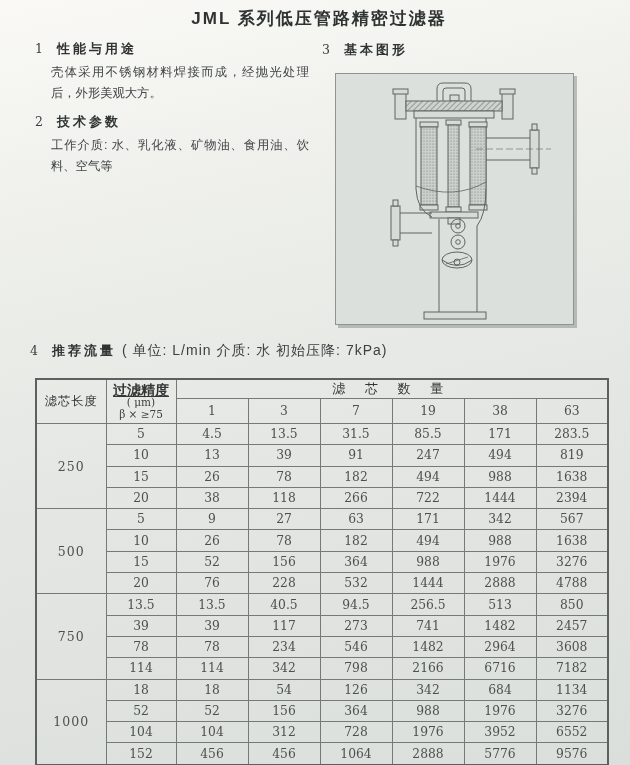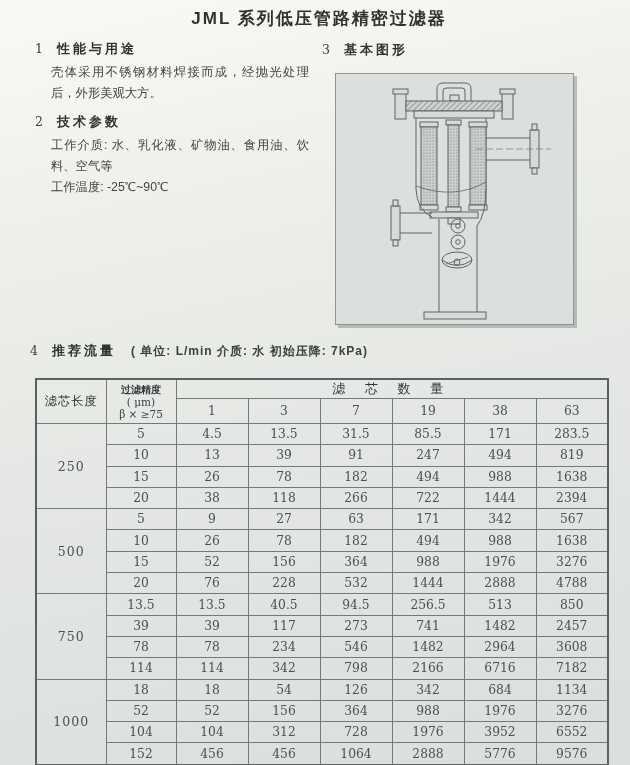--- a/index.html
+++ b/index.html
@@ -25,40 +25,40 @@
   
   .sec3-head{position:absolute;left:322px;top:41px;}
   .diagram-box{
     position:absolute;left:335px;top:73px;width:237px;height:250px;
     background:#dcе0dd;background-color:#dce0dd;
     border:1px solid #8f9493;box-shadow:3px 3px 0 rgba(120,128,126,.45);
   }
   .diagram-box svg{display:block;width:100%;height:100%;}
   
   .sec4-head{position:absolute;left:30px;top:342px;}
-  .sec4-sub{font-size:12px;font-weight:bold;letter-spacing:1px;color:#3c4140;
-    margin-left:15px;font-family:"Liberation Sans",sans-serif;}
+  .sec4-sub{font-size:14px;font-weight:normal;letter-spacing:1px;color:#3c4140;
+    margin-left:6px;font-family:"Liberation Sans",sans-serif;}
   
   table.flow{
     position:absolute;left:35px;top:378px;width:574px;
     border-collapse:collapse;table-layout:fixed;
     font-family:"DejaVu Serif",serif;font-size:12.3px;color:#4c5051;
   }
   table.flow th,table.flow td{
     border:1px solid #757978;text-align:center;vertical-align:middle;
     padding:0;height:20.3px;font-weight:normal;
   }
   table.flow{border:2px solid #5c6060;}
   table.flow thead tr.r1 th{height:18px;}
   table.flow thead tr.r2 th{height:24px;}
   .zh-b{font-family:"Liberation Sans",sans-serif;font-weight:bold;color:#333837;}
   th.col-length{letter-spacing:1px;}
   th.qty-span{letter-spacing:8px;font-size:13px;}
   .prec-cell div{line-height:12px;}
-  .prec-l1{font-size:10px;}
+  .prec-l1{font-size:14px;text-decoration:underline;}
   .prec-l2,.prec-l3{font-size:10.5px;font-family:"DejaVu Serif",serif;font-weight:normal;color:#3d4241;}
   td.len-cell{font-size:12.5px;letter-spacing:1px;}
 </style>
 </head>
 <body>
 
 <div class="page-title">JML 系列低压管路精密过滤器</div>
 
 <div class="col-left">
   <div class="sec-head">
@@ -67,21 +67,20 @@
   </div>
   <div class="body-text">
     <p>壳体采用不锈钢材料焊接而成，经抛光处理后，外形美观大方。</p>
   </div>
   <div class="sec-head sec2">
     <span class="sec-num">2</span>
     <span class="sec-title">技术参数</span>
   </div>
   <div class="body-text">
     <p>工作介质: 水、乳化液、矿物油、食用油、饮料、空气等</p>
-    <p>工作温度: -25℃~90℃</p>
   </div>
 </div>
 
 <div class="sec-head sec3-head">
   <span class="sec-num">3</span>
   <span class="sec-title">基本图形</span>
 </div>
 
 <div class="diagram-box">
   <svg viewBox="0 0 237 250">

